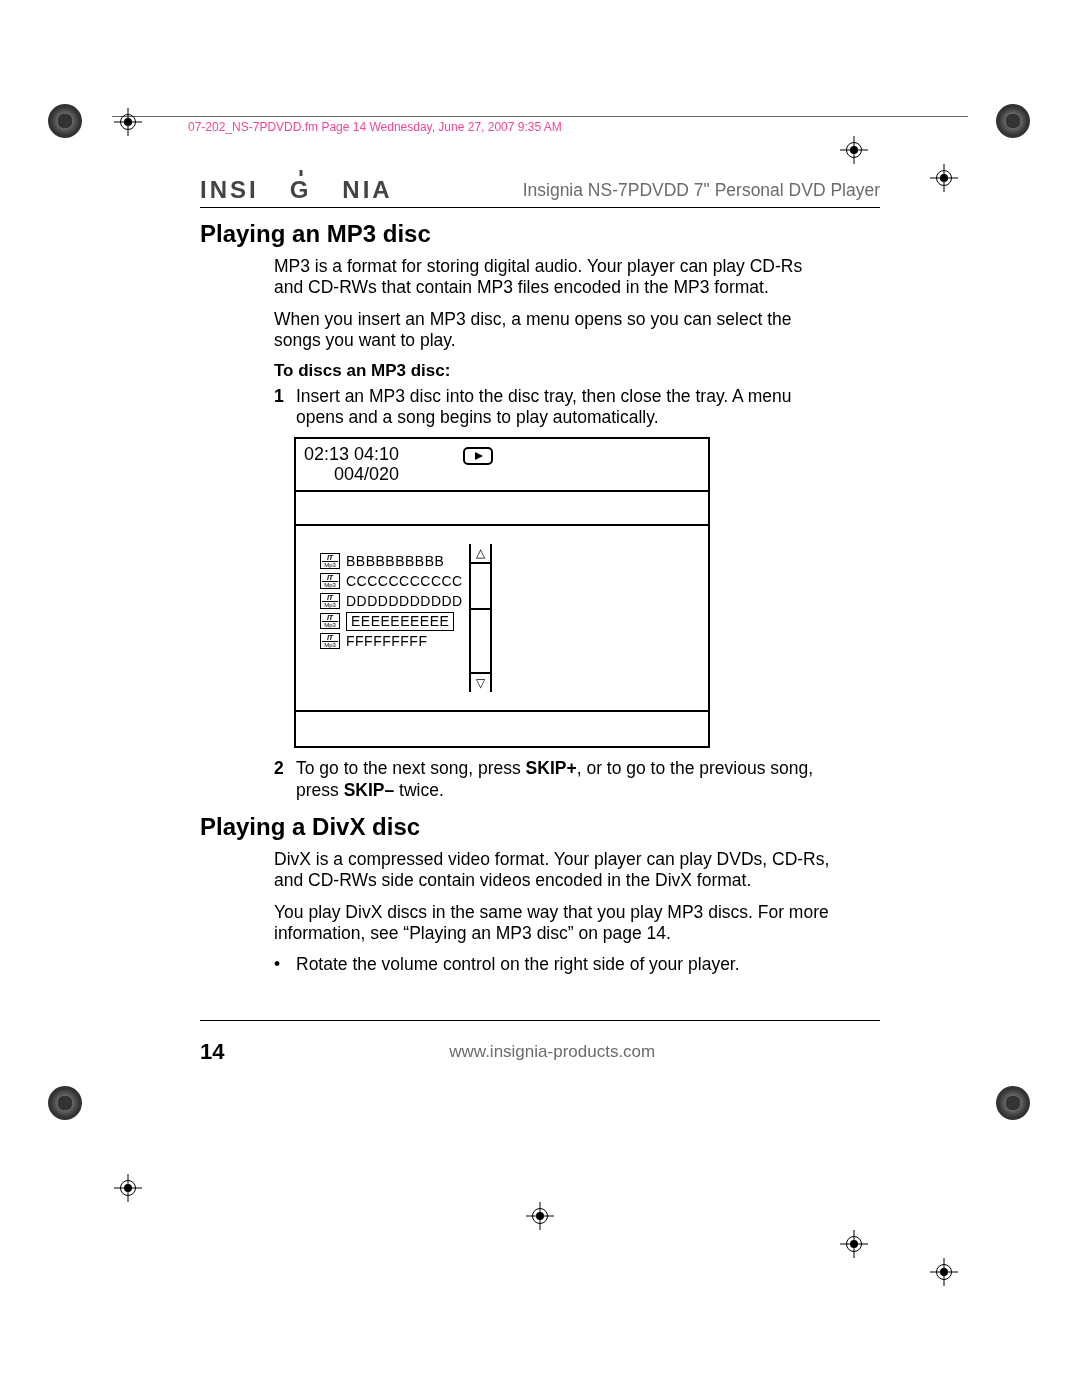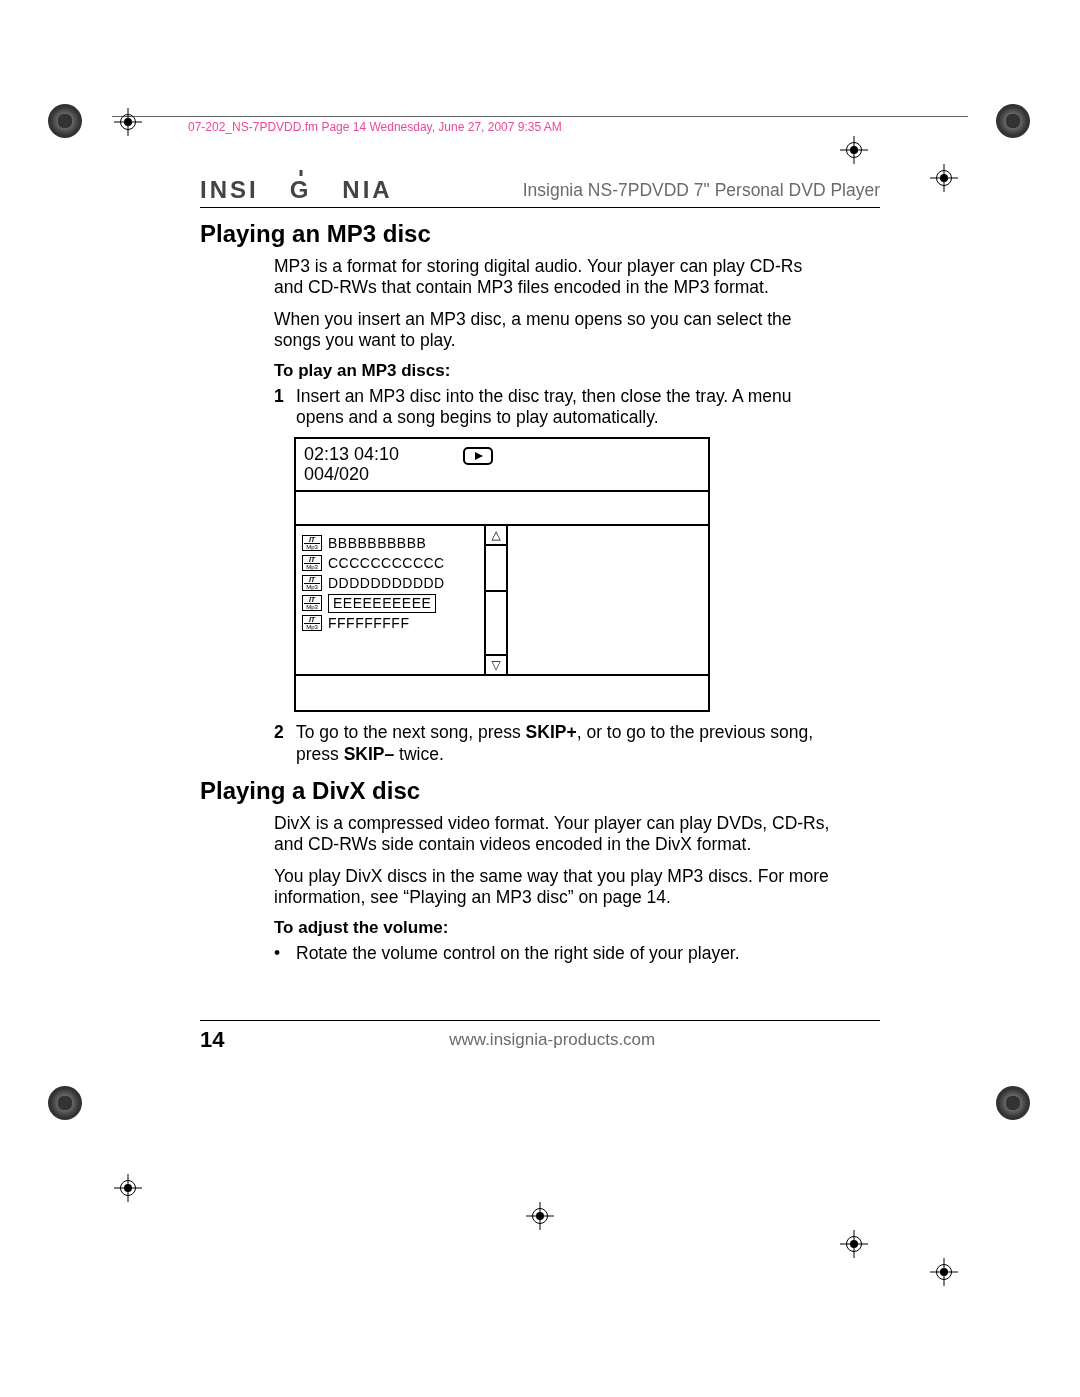--- a/index.html
+++ b/index.html
@@ -52,42 +52,42 @@
   .bullet-item { display:flex; margin: 2px 0 8px 0; }
   .bullet-item .b { width:22px; flex-shrink:0; }
   .bullet-item .t { flex:1; }
 
   .screen {
     width: 412px; margin: 6px 0 10px 20px;
     border: 2px solid #000;
   }
   .screen-row { border-bottom: 2px solid #000; padding:6px 8px; display:flex; }
   .screen-row:last-child { border-bottom:none; }
-  .status-left { font-size:18px; line-height:1.1; }
+  .status-left { font-size:18px; line-height:1.1;text-align:right; }
   .play-icon { margin-left: 64px; align-self:flex-start; margin-top:2px; }
   .blank-row { height: 20px; }
-  .list-row { padding:0; display:flex; height:148px; }
+  .list-row { padding:18px; display:flex; height:148px; }
   .file-col { flex:1; padding:6px 6px; font-size:14px; }
   .file-line { display:flex; align-items:center; margin:2px 0; height:18px; }
   .file-line.sel .fname { border:1px solid #000; padding:0 4px; }
   .mp3-badge { font-size:6px; border:1px solid #000; padding:0 1px; line-height:1; margin-right:6px; width:16px; text-align:center; }
   .mp3-badge .top { font-style:italic; font-weight:bold; font-size:7px; border-bottom:1px solid #000; }
   .fname { letter-spacing: 0.5px; }
   .scroll-col { width:20px; border-left:2px solid #000; display:flex; flex-direction:column; }
   .scroll-btn { height:18px; display:flex; align-items:center; justify-content:center; font-size:12px; }
   .scroll-btn.top { border-bottom:2px solid #000; }
   .scroll-btn.bot { border-top:2px solid #000; }
   .scroll-track { flex:1; position:relative; }
   .scroll-track::before { content:""; position:absolute; left:-2px; top:40%; width:calc(100% + 2px); height:2px; background:#000; }
   .preview-col { width:200px; border-left:2px solid #000; }
   .bottom-row { height: 22px; }
 
   .footer {
     position:absolute; left:200px; top:1020px; width:680px;
-    border-top: 1.5px solid #000; padding-top:6px;
+    border-top: 1.5px solid #000; padding-top:18px;
     display:flex; align-items:center;
   }
   .footer .pg { font-size:22px; font-weight:700; }
   .footer .url { margin:0 auto; font-size:17px; color:#6b6b6b; }
 </style>
 </head>
 <body>
 
 <div class="crop-mark crop-circle-filled" style="left:48px; top:104px;"></div>
 <div class="crop-mark crop-crosshair" style="left:114px; top:108px;">
@@ -114,21 +114,21 @@
         <span class="g">G</span>
         <span>NIA</span>
     </div>
     <div class="product-name">Insignia NS-7PDVDD 7" Personal DVD Player</div>
   </div>
 
   <h2>Playing an MP3 disc</h2>
   <div class="body-indent">
     <p>MP3 is a format for storing digital audio. Your player can play CD-Rs and CD-RWs that contain MP3 files encoded in the MP3 format.</p>
     <p>When you insert an MP3 disc, a menu opens so you can select the songs you want to play.</p>
-    <div class="sub-bold">To play an MP3 discs:</div>
+    <div class="sub-bold">To discs an MP3 disc:</div>
     <div class="num-item">
       <div class="n">1</div>
       <div class="t">Insert an MP3 disc into the disc tray, then close the tray. A menu opens and a song begins to play automatically.</div>
     </div>
 
     <div class="screen">
       <div class="screen-row">
         <div class="status-left">
           <div>02:13 04:10</div>
           <div>004/020</div>
@@ -197,21 +197,20 @@
     </div>
   </div>
 
   <h2>Playing a DivX disc</h2>
   <div class="body-indent">
     <p>DivX is a compressed video format. Your player can play DVDs, CD-Rs, and CD-RWs side contain videos encoded in the DivX format.</p>
     <p>You play DivX discs in the same way that you play MP3 discs. For more information, see “Playing an MP3 disc” on page 14.</p>
   </div>
 
   <div class="body-indent">
-    <div class="sub-bold">To adjust the volume:</div>
     <div class="bullet-item">
       <div class="b">•</div>
       <div class="t">Rotate the volume control on the right side of your player.</div>
     </div>
   </div>
 </div>
 
 <div class="footer">
   <div class="pg">14</div>
   <div class="url">www.insignia-products.com</div>

